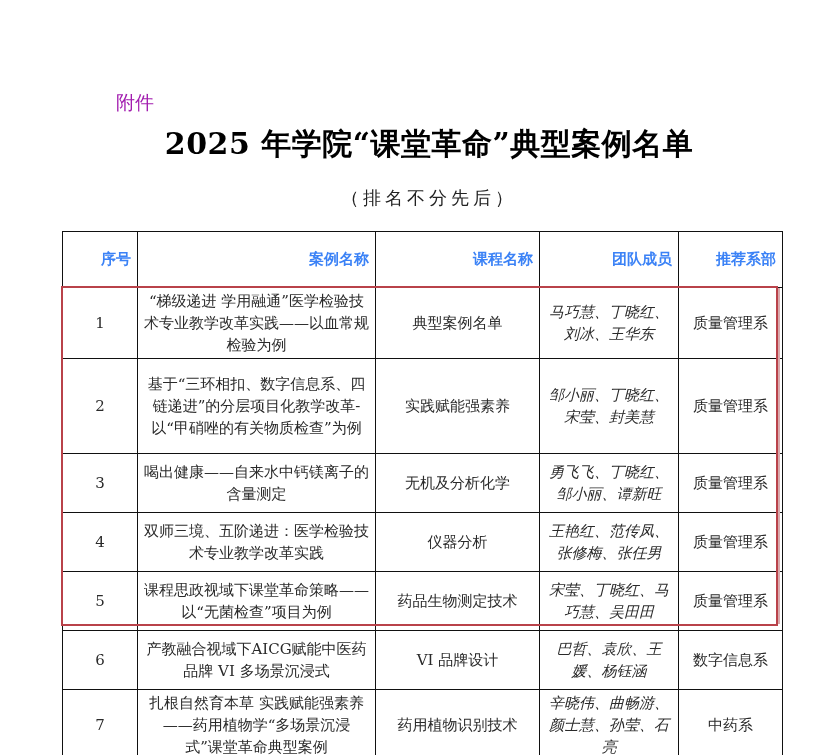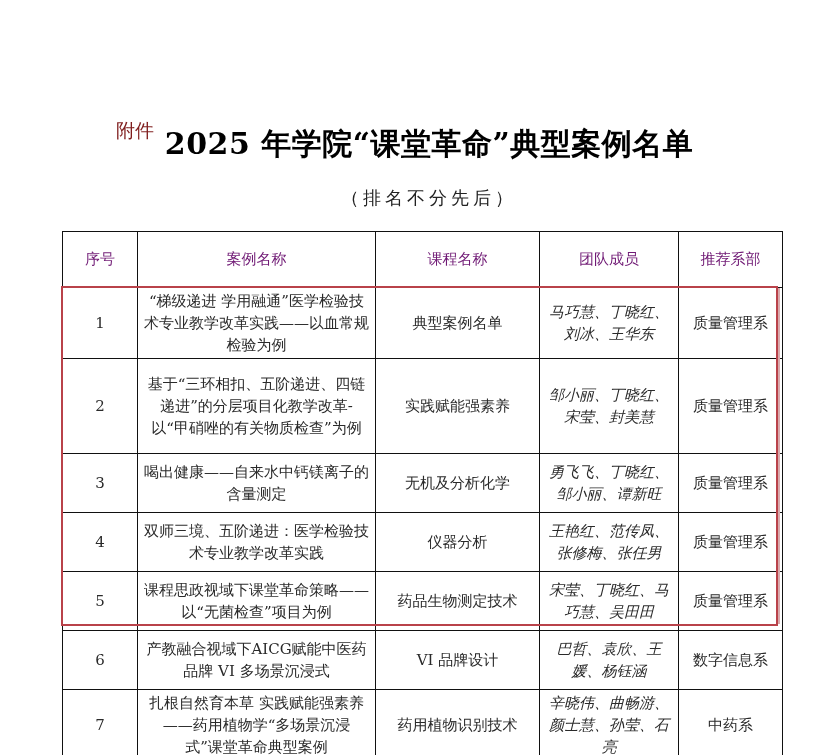--- a/index.html
+++ b/index.html
@@ -14,23 +14,22 @@
       overflow: hidden;
       font-family: "DejaVu Serif", "Liberation Serif", serif;
       color: #1a1a1a;
     }
     .attachment-label {
       position: absolute;
       left: 116px;
       top: 90px;
       font-family: "DejaVu Sans", "Liberation Sans", sans-serif;
       font-size: 19px;
-      color: #7f1d1d;
+      color: #a21caf;
       letter-spacing: 0px;
-      margin-top: 28px;
     }
     .doc-title {
       position: absolute;
       left: 0;
       width: 858px;
       top: 124px;
       text-align: center;
       font-family: "DejaVu Serif", "Liberation Serif", serif;
       font-weight: bold;
       font-size: 30px;
@@ -63,23 +62,24 @@
     table.case-table td {
       border: 1.4px solid #111;
       text-align: center;
       vertical-align: middle;
       padding: 0 6px;
       overflow: hidden;
     }
     table.case-table th {
       height: 55px;
       font-family: "DejaVu Sans", "Liberation Sans", sans-serif;
-      font-weight: normal;
+      font-weight: bold;
       font-size: 15px;
-      color: #701a75;
+      color: #3b82f6;
+      text-align: right;
     }
     table.case-table td {
       font-family: "DejaVu Serif", "Liberation Serif", serif;
       font-size: 15px;
       line-height: 22px;
       color: #2a2a2a;
     }
     td.col-no { font-size: 15px; }
     td.col-members { text-align: left; padding-left: 8px; font-style: italic; }
     col.c1 { width: 75px; }
@@ -143,21 +143,21 @@
     <tbody>
       <tr class="r1">
         <td class="col-no">1</td>
         <td>“梯级递进 学用融通”医学检验技术专业教学改革实践——以血常规检验为例</td>
         <td>典型案例名单</td>
         <td class="col-members">马巧慧、丁晓红、刘冰、王华东</td>
         <td>质量管理系</td>
       </tr>
       <tr class="r2">
         <td class="col-no">2</td>
-        <td>基于“三环相扣、五阶递进、四链递进”的分层项目化教学改革-以“甲硝唑的有关物质检查”为例</td>
+        <td>基于“三环相扣、数字信息系、四链递进”的分层项目化教学改革-以“甲硝唑的有关物质检查”为例</td>
         <td>实践赋能强素养</td>
         <td class="col-members">邹小丽、丁晓红、宋莹、封美慧</td>
         <td>质量管理系</td>
       </tr>
       <tr class="r3">
         <td class="col-no">3</td>
         <td>喝出健康——自来水中钙镁离子的含量测定</td>
         <td>无机及分析化学</td>
         <td class="col-members">勇飞飞、丁晓红、邹小丽、谭新旺</td>
         <td>质量管理系</td>

